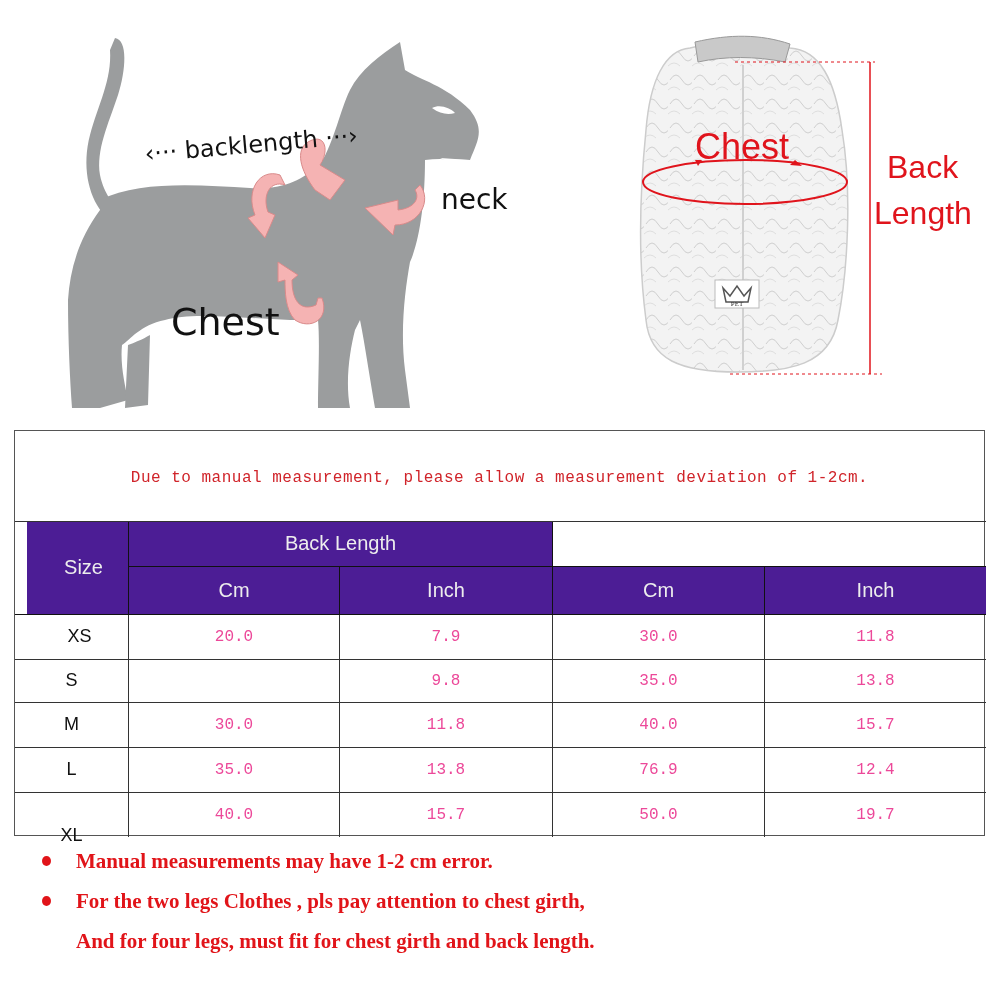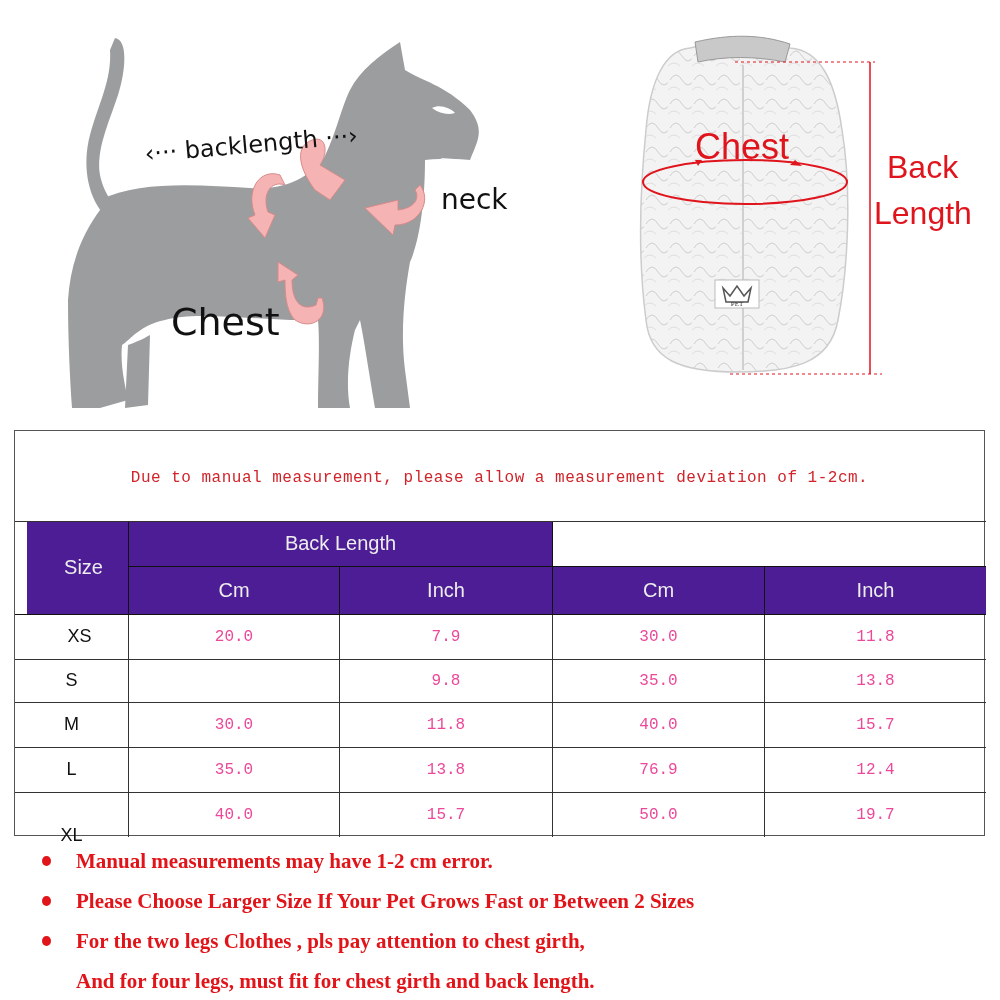--- a/index.html
+++ b/index.html
@@ -150,22 +150,18 @@
   <div class="hline" style="left:0; top:90px; width:971px;"></div>
 </div>
 
 <div class="notes">
   <div class="note">
     <span class="bullet"></span>
     <span>Manual measurements may have 1-2 cm error.</span>
   </div>
   <div class="note">
     <span class="bullet"></span>
-    <span>Please Choose Larger Size If Your Pet Grows Fast or Between 2 Sizes</span>
-  </div>
-  <div class="note">
-    <span class="bullet"></span>
     <span>For the two legs Clothes , pls pay attention to chest girth,</span>
   </div>
   <div class="note">
     <span>And for four legs, must fit for chest girth and back length.</span>
   </div>
 </div>
 
 </body></html>

